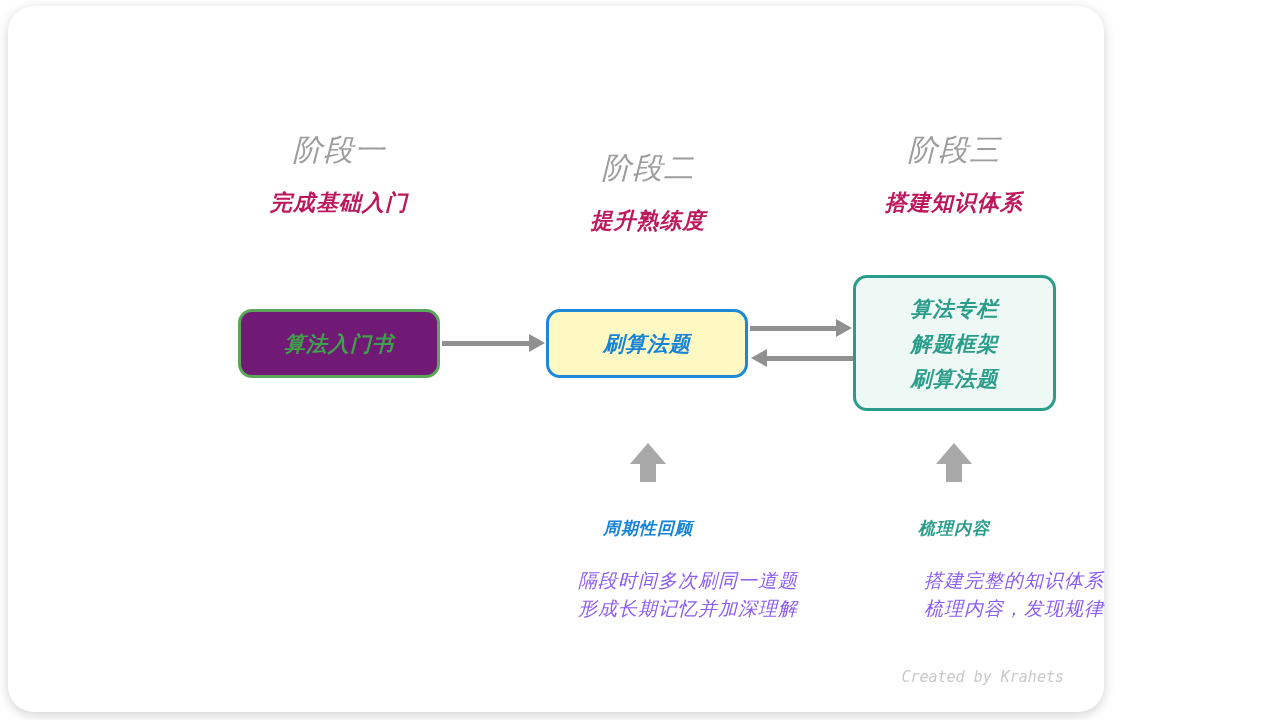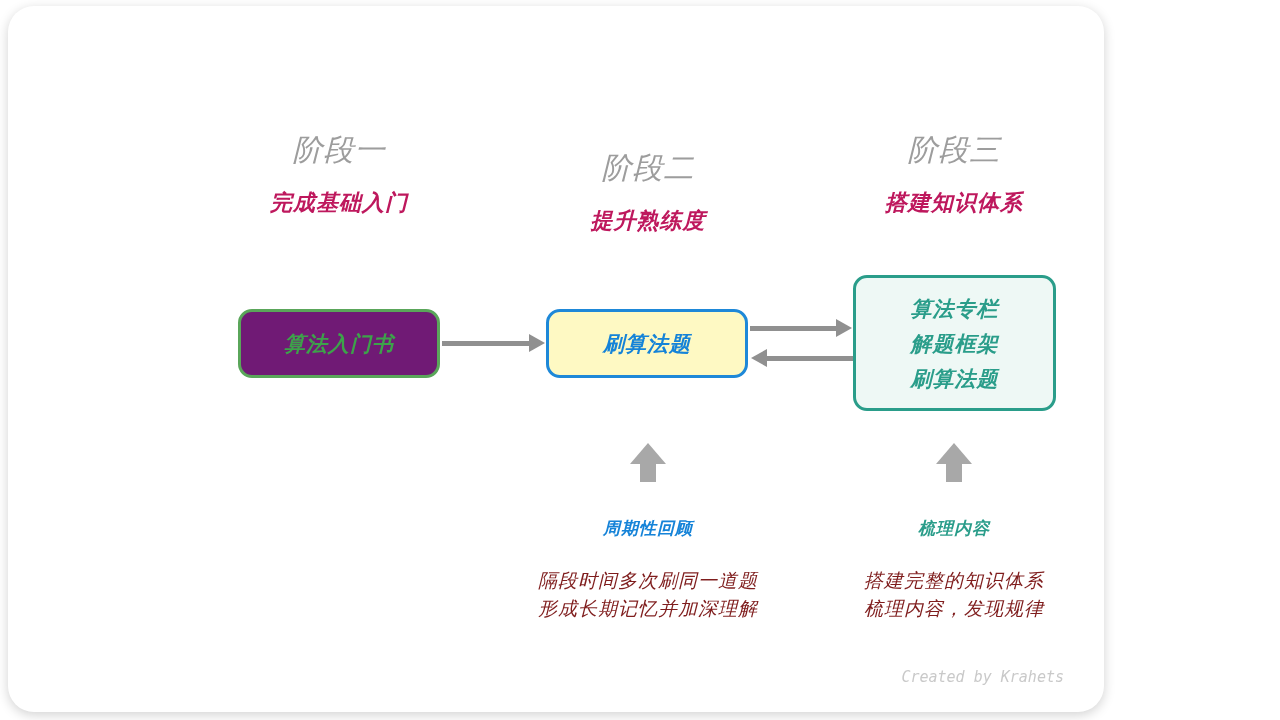--- a/index.html
+++ b/index.html
@@ -42,21 +42,21 @@
   .up-arrow { position:absolute; width:36px; }
   .up-arrow .head { width:0; height:0; margin:0 auto;
       border-bottom:21px solid #a8a8a8; border-left:18px solid transparent; border-right:18px solid transparent; }
   .up-arrow .stem { width:16px; height:18px; background:#a8a8a8; margin:0 auto; }
   #up-arrow-left  { left:622px; top:437px; }
   #up-arrow-right { left:928px; top:437px; }
 
   
   .annot { position:absolute; text-align:center; width:300px; }
   .annot-heading { font-size:17px; font-weight:bold; letter-spacing:1px;text-align:center; }
-  .annot-lines { margin-top:27px; font-size:19px; color:#7f1d1d; line-height:28px; letter-spacing:1px; }
+  .annot-lines { margin-top:27px; font-size:19px; color:#8b5cf6; line-height:28px; letter-spacing:1px;text-align:right; }
   #annot-review  { left:490px; top:511px; }
   #annot-review .annot-heading { color:#1583d8; }
   #annot-summary { left:796px; top:511px; }
   #annot-summary .annot-heading { color:#2a9d8a; }
 
   .footer-credit { position:absolute; right:40px; bottom:26px; font-size:15px;
       color:#c9c9c9; font-family:"DejaVu Sans Mono","Liberation Mono",monospace; }
 </style>
 </head>
 <body>

